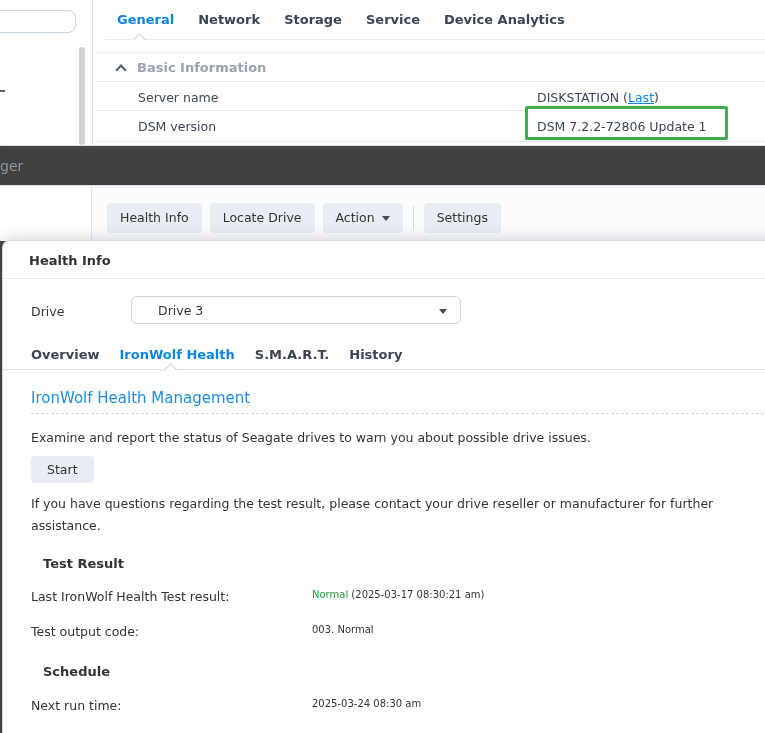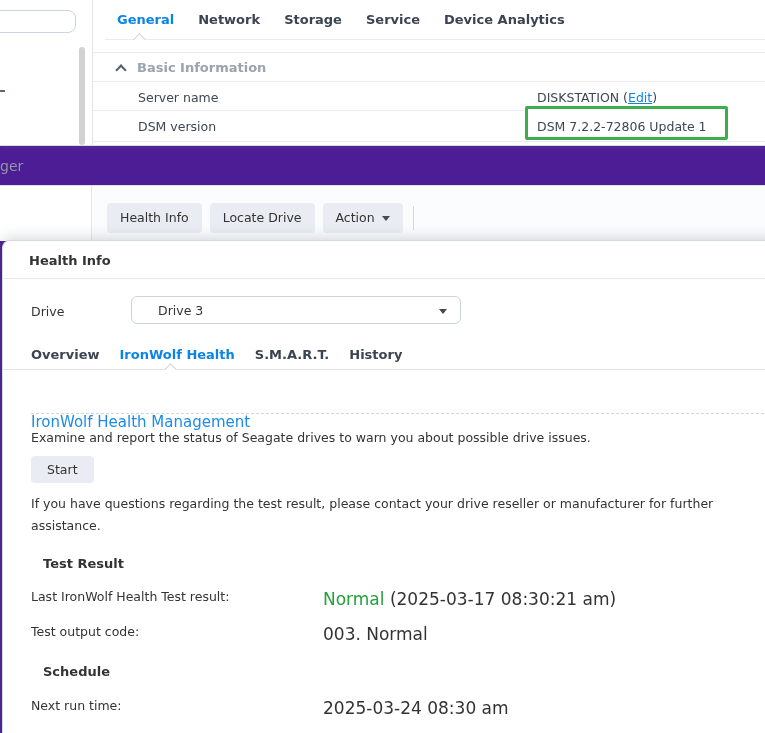--- a/index.html
+++ b/index.html
@@ -8,21 +8,21 @@
     --status-green:#23a13b;
     --highlight-green:#3cae4c;
     --text-dark:#333333;
     --muted-gray:#9aa3ae;
     --button-bg:#e9edf3;
     --line:#e7eaee;
   }
   *{margin:0;padding:0;box-sizing:border-box;}
   html,body{background:#eef0f3;}
   body{font-family:"DejaVu Sans","Liberation Sans",sans-serif;color:var(--text-dark);}
-  .canvas{position:relative;width:765px;height:733px;overflow:hidden;background:#4c1d95;}
+  .canvas{position:relative;width:765px;height:733px;overflow:hidden;background:#404040;}
 
   
   .cp-window{position:absolute;left:0;top:0;width:765px;height:146px;background:#fff;
     border-bottom:1px solid #d9dde1;box-shadow:0 2px 6px rgba(120,128,140,.18);}
   .cp-search{position:absolute;left:-24px;top:10px;width:100px;height:23px;background:#fff;
     border:1px solid #c9d4e1;border-radius:8px;}
   .cp-scroll-thumb{position:absolute;left:79px;top:47px;width:6px;height:98px;background:#d2d2d2;border-radius:3px;}
   .cp-cut-mark{position:absolute;left:0;top:90px;width:5px;height:2px;background:#5d6874;}
   .cp-divider{position:absolute;left:92px;top:0;width:1px;height:146px;background:#e3e7eb;}
   .cp-tabs{position:absolute;left:117px;top:12px;display:flex;gap:24px;font-size:13px;font-weight:bold;}
@@ -59,28 +59,28 @@
   .dlg-title{position:absolute;left:26px;top:12px;font-size:13px;font-weight:bold;color:#333;}
   .dlg-drive-label{position:absolute;left:28px;top:63px;font-size:12.5px;}
   .dropdown{position:absolute;left:128px;top:55px;width:330px;height:28px;border:1px solid #ccd3db;
     border-radius:6px;background:#fff;cursor:pointer;}
   .dropdown .val{position:absolute;left:26px;top:6px;font-size:12.5px;color:#333;}
   .dropdown .caret-down{position:absolute;right:13px;top:12px;}
   .dlg-tabs{position:absolute;left:28px;top:106px;display:flex;gap:20px;font-size:13px;font-weight:bold;}
   .dlg-tab{color:#3b4452;cursor:pointer;white-space:nowrap;}
   .dlg-tab.active{color:var(--accent-blue);}
   .dlg-tabline{position:absolute;left:0;right:0;top:128px;height:1px;background:#e0e4e9;}
-  .dlg-heading{position:absolute;left:28px;top:148px;font-size:15px;color:var(--heading-blue);margin-top:24px;}
+  .dlg-heading{position:absolute;left:28px;top:148px;font-size:15px;color:var(--heading-blue);}
   .dashed{position:absolute;left:28px;right:0;top:172px;border-top:1px dashed #d0d6dc;}
   .para{position:absolute;left:28px;font-size:12.5px;color:#333;line-height:22px;}
   .start-btn{position:absolute;left:28px;top:215px;height:27px;line-height:27px;padding:0 16px;
     background:var(--button-bg);border-radius:4px;font-size:12.5px;color:#333;cursor:pointer;}
   .sec-heading{position:absolute;left:40px;font-size:13px;font-weight:bold;color:#333;}
   .row-label{position:absolute;left:28px;font-size:12.5px;color:#333;white-space:nowrap;}
-  .row-value{position:absolute;left:320px;font-size:17px;color:#333;white-space:nowrap;}
+  .row-value{position:absolute;left:309px;font-size:10px;color:#333;white-space:nowrap;}
   .status-green{color:var(--status-green);}
 </style>
 </head>
 <body>
 
 <div class="canvas">
 
   <div class="cp-window">
     <div class="cp-search"></div>
     <div class="cp-scroll-thumb"></div>
@@ -96,21 +96,21 @@
     </div>
     <div class="hline" style="left:105px;right:0;top:39px"></div>
     <div class="notch" style="left:135px;top:35px"></div>
     <div class="hline" style="left:93px;right:0;top:52px"></div>
 
     <div class="chev-up" style="left:117px;top:66px"></div>
     <div class="cp-section-title">Basic Information</div>
     <div class="hline" style="left:93px;right:0;top:81px"></div>
 
     <div class="cp-row-label" style="top:90px">Server name</div>
-    <div class="cp-row-value" style="top:90px"><span>DISKSTATION (</span><span class="link">Edit</span><span>)</span></div>
+    <div class="cp-row-value" style="top:90px"><span>DISKSTATION (</span><span class="link">Last</span><span>)</span></div>
     <div class="hline" style="left:93px;width:430px;top:110px"></div>
 
     <div class="cp-row-label" style="top:119px">DSM version</div>
     <div class="cp-row-value" style="top:119px">DSM 7.2.2-72806 Update 1</div>
     <div class="hline" style="left:93px;right:0;top:141px"></div>
     <div class="green-box"></div>
   </div>
 
   <div class="title-fragment">ger</div>
 
@@ -121,20 +121,23 @@
           <span>Health Info</span>
         </div>
       <div class="tb-btn">
           <span>Locate Drive</span>
         </div>
       <div class="tb-btn">
           <span>Action</span>
           <span class="caret-down"></span>
         </div>
       <div class="tb-sep"></div>
+      <div class="tb-btn">
+          <span>Settings</span>
+        </div>
     </div>
   </div>
 
   <div class="dialog">
     <div class="dlg-header">
       <div class="dlg-title">Health Info</div>
     </div>
 
     <div class="dlg-drive-label">Drive</div>
     <div class="dropdown">

